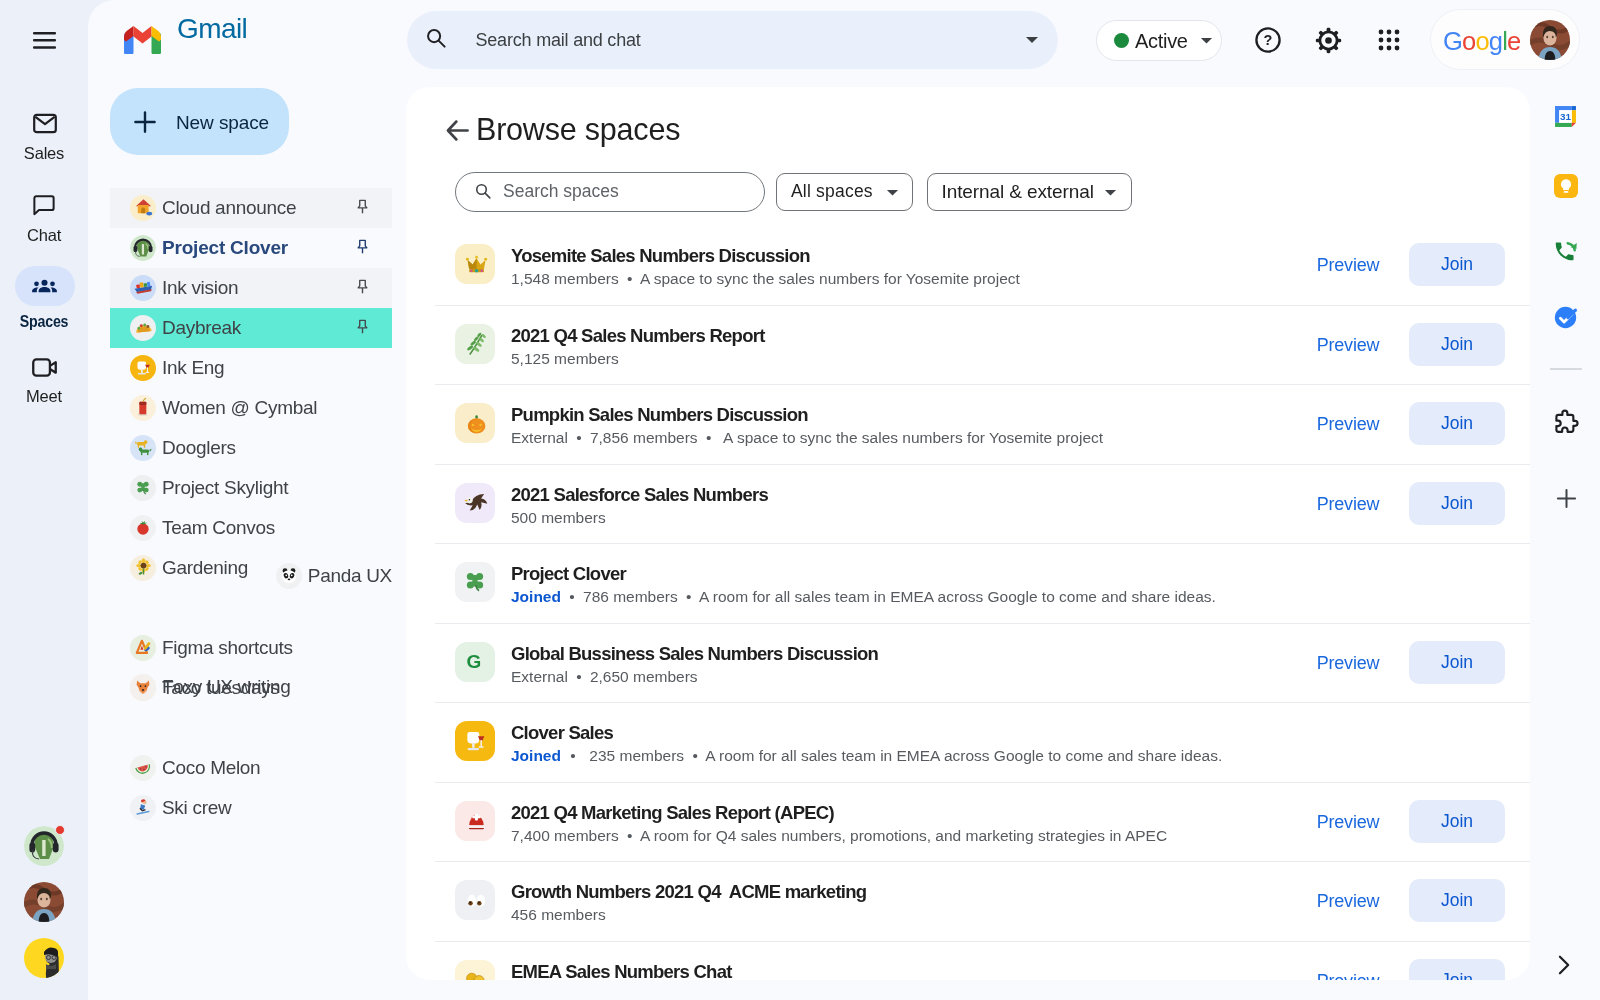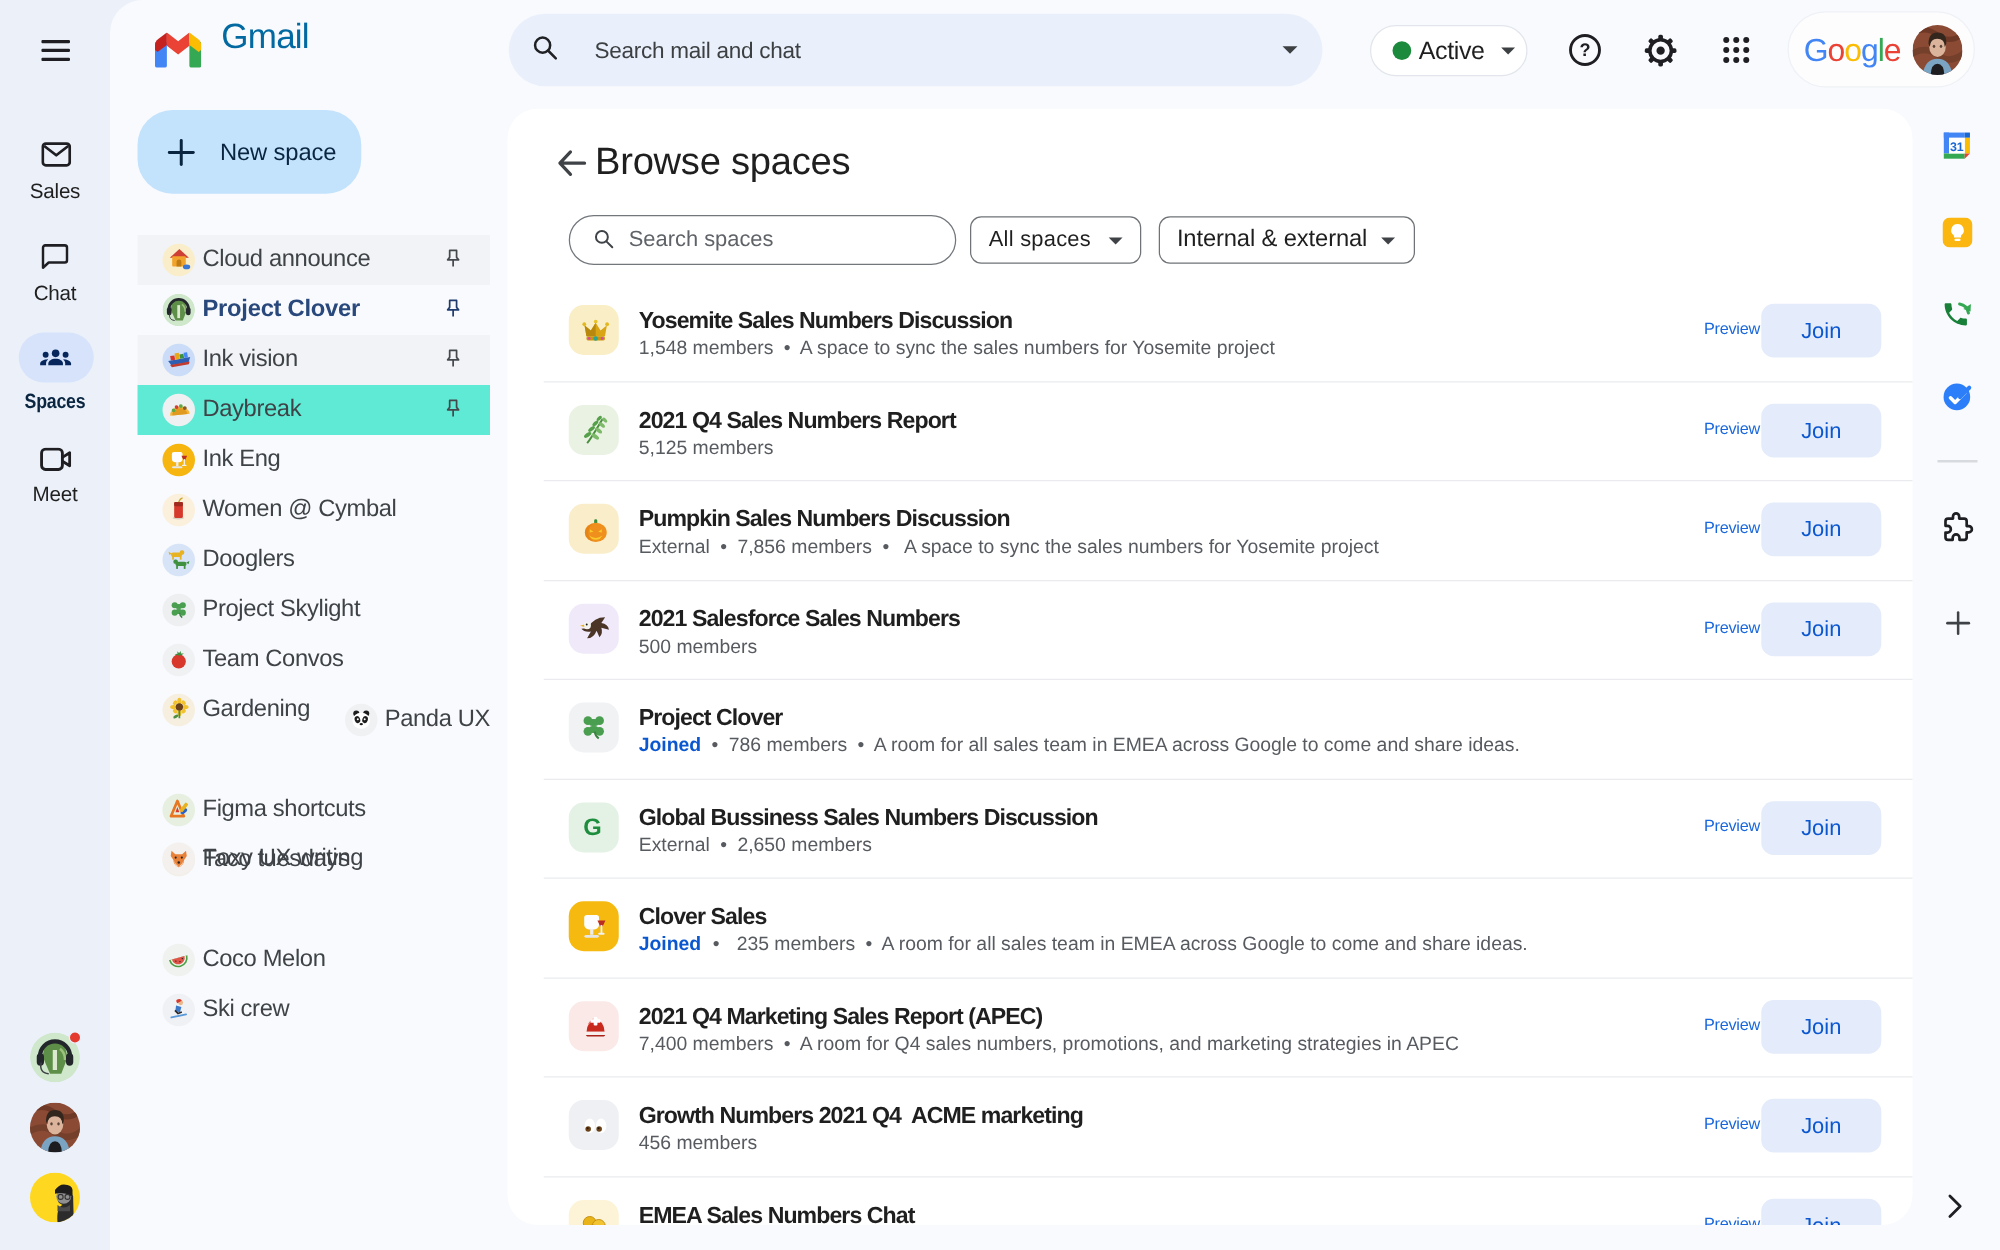--- a/index.html
+++ b/index.html
@@ -5,21 +5,21 @@
 .abs{position:absolute}
 .rail{position:absolute;left:0;top:0;width:88px;height:1000px;background:#ebf0f9}
 .ecirc{display:inline-block;border-radius:50%;overflow:hidden;flex:none}
 .navlab{position:absolute;width:88px;text-align:center;font-size:16.5px;color:#1f1f1f;left:0;letter-spacing:-0.2px}
 .srow{position:absolute;left:110px;width:282px;height:40px;display:flex;align-items:center;padding-left:20px}
 .srow .nm{margin-left:6px;font-size:19px;color:#3f4347;letter-spacing:-0.3px;white-space:nowrap}
 .mrow-t{position:absolute;left:511px;font-size:18.5px;font-weight:bold;letter-spacing:-0.75px;color:#1f1f1f;white-space:nowrap}
 .mrow-s{position:absolute;left:511px;font-size:15.5px;color:#575b60;letter-spacing:0;white-space:nowrap}
 .mav{position:absolute;left:455px;width:40px;height:40px;border-radius:12px;display:flex;align-items:center;justify-content:center}
 .sep{position:absolute;left:435px;width:1095px;height:1px;background:#e9ebee}
-.prev{position:absolute;width:120px;text-align:right;font-size:13px;color:#1a68dd;letter-spacing:-0.2px}
+.prev{position:absolute;width:120px;text-align:center;font-size:18px;color:#1a68dd;letter-spacing:-0.2px}
 .join{position:absolute;left:1409px;width:96px;height:43px;border-radius:10px;background:#e4ebfa;color:#0b57d0;font-size:17.5px;display:flex;align-items:center;justify-content:center}
 .joined{color:#0b57d0;font-weight:bold}
 </style></head><body>
 
 <div class="rail"></div>
 <div class="abs" style="left:88px;top:0;width:1512px;height:1000px;background:#f8fafd;border-top-left-radius:26px"></div>
 <svg viewBox="0 0 23 17" width="23" height="17" style="position:absolute;left:33px;top:32px">
     <g fill="#1f1f23">
       <rect x="0" y="0" width="23" height="2.6" rx="1"></rect>
       <rect x="0" y="7" width="23" height="2.6" rx="1"></rect>

